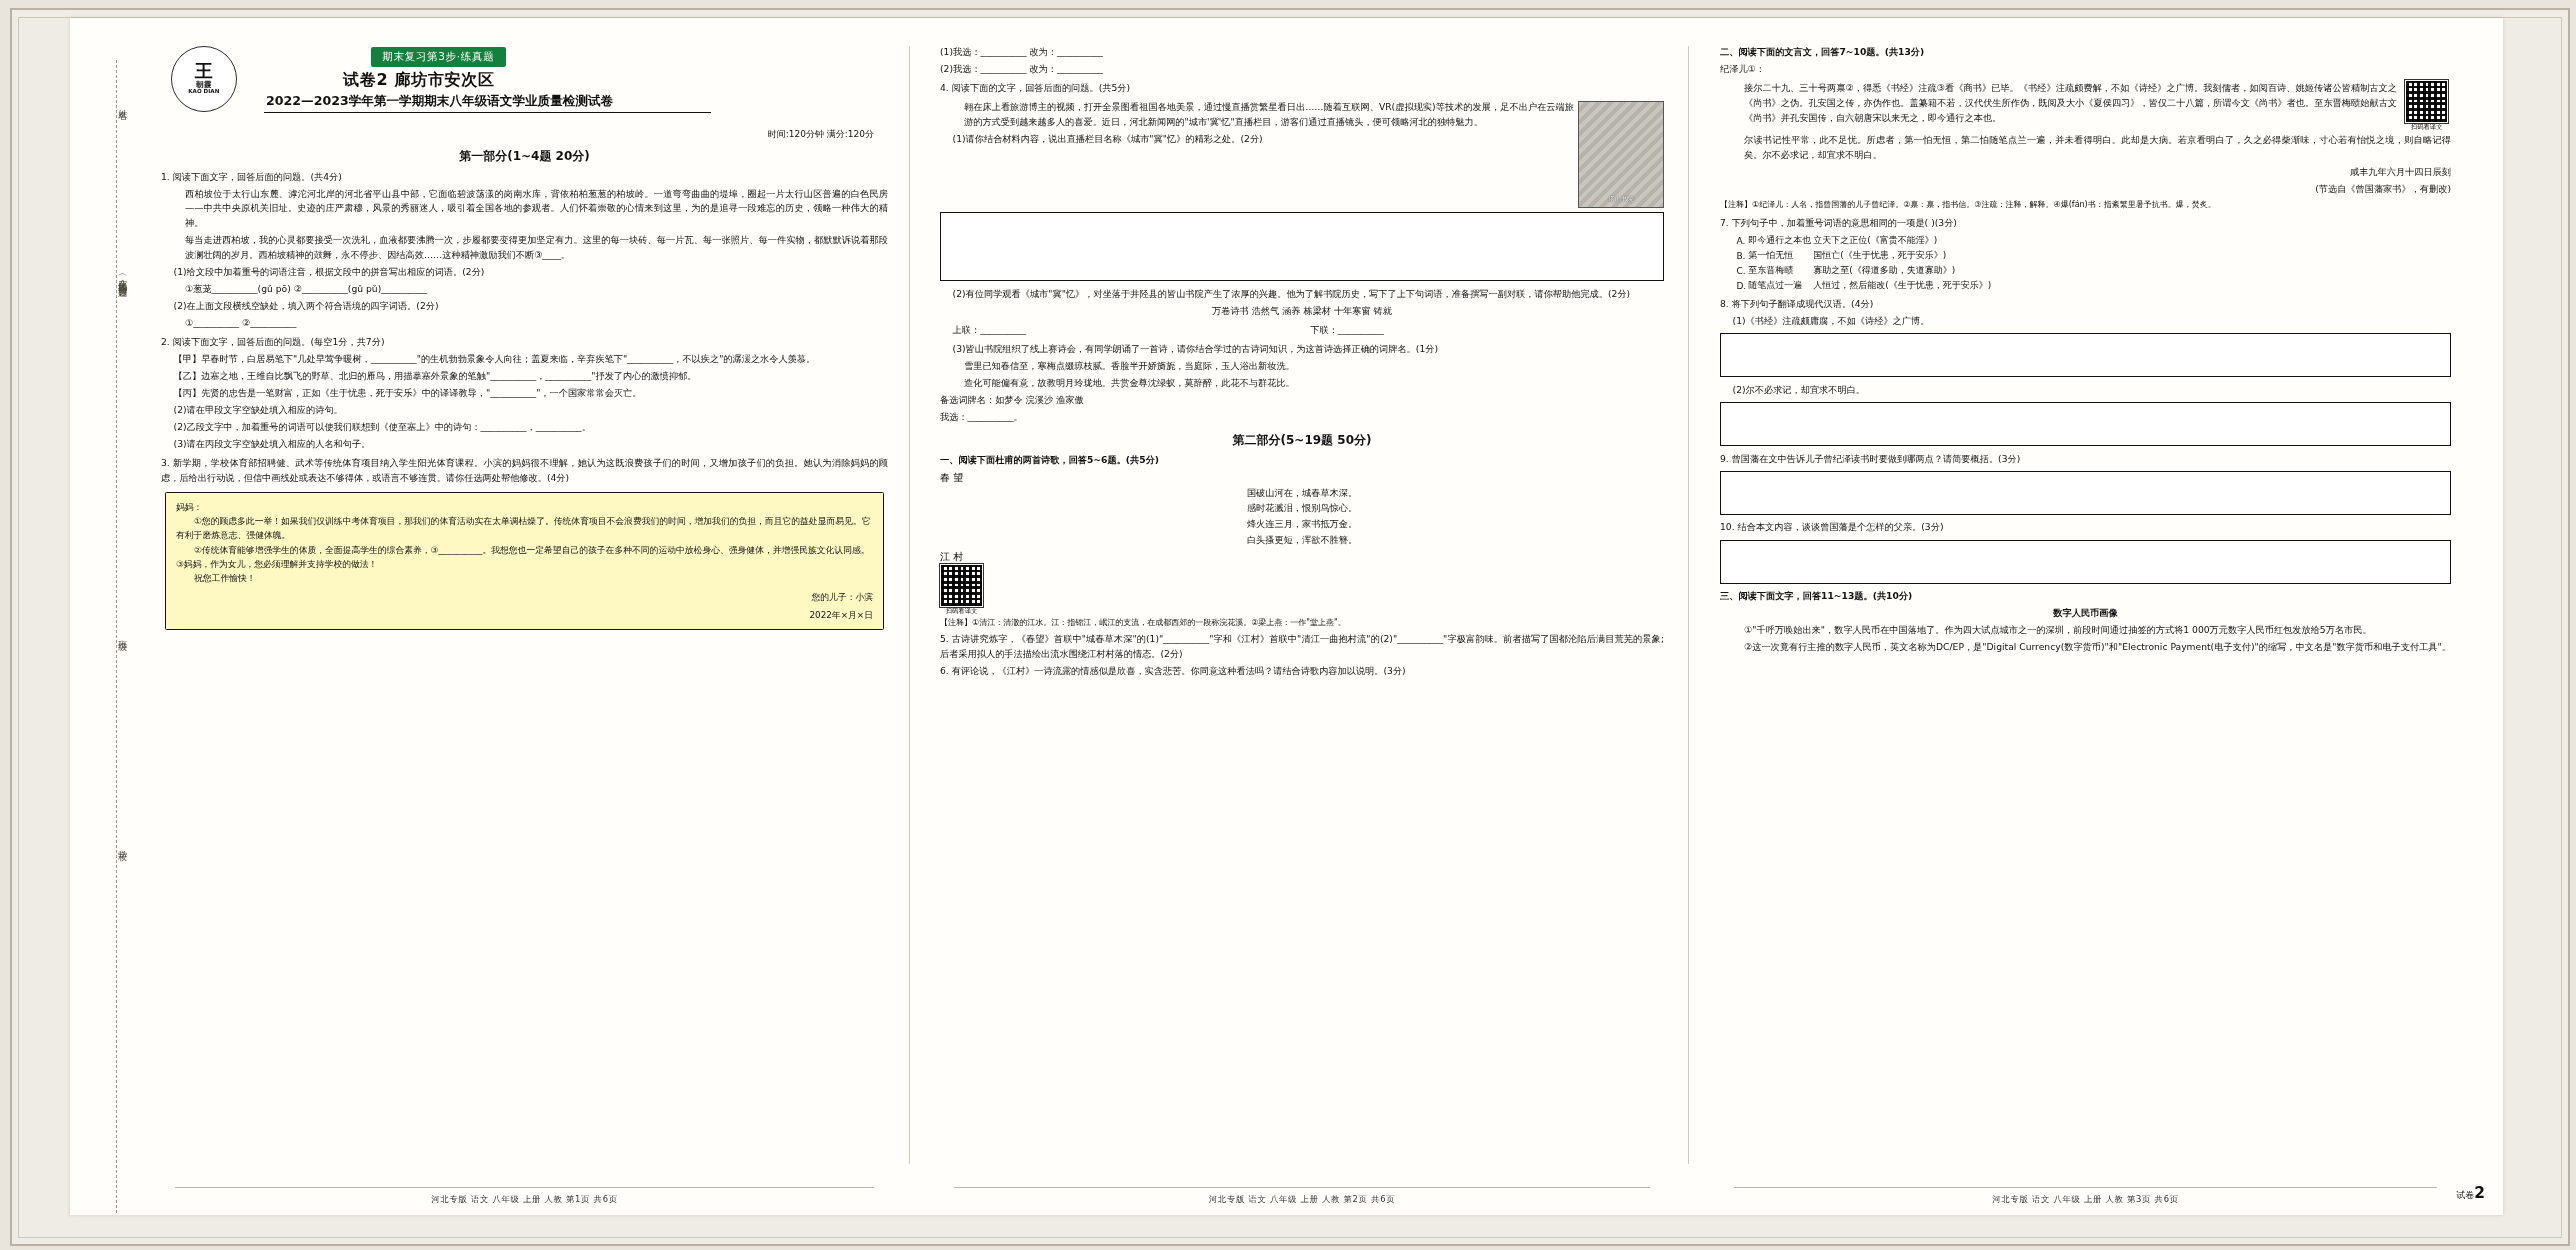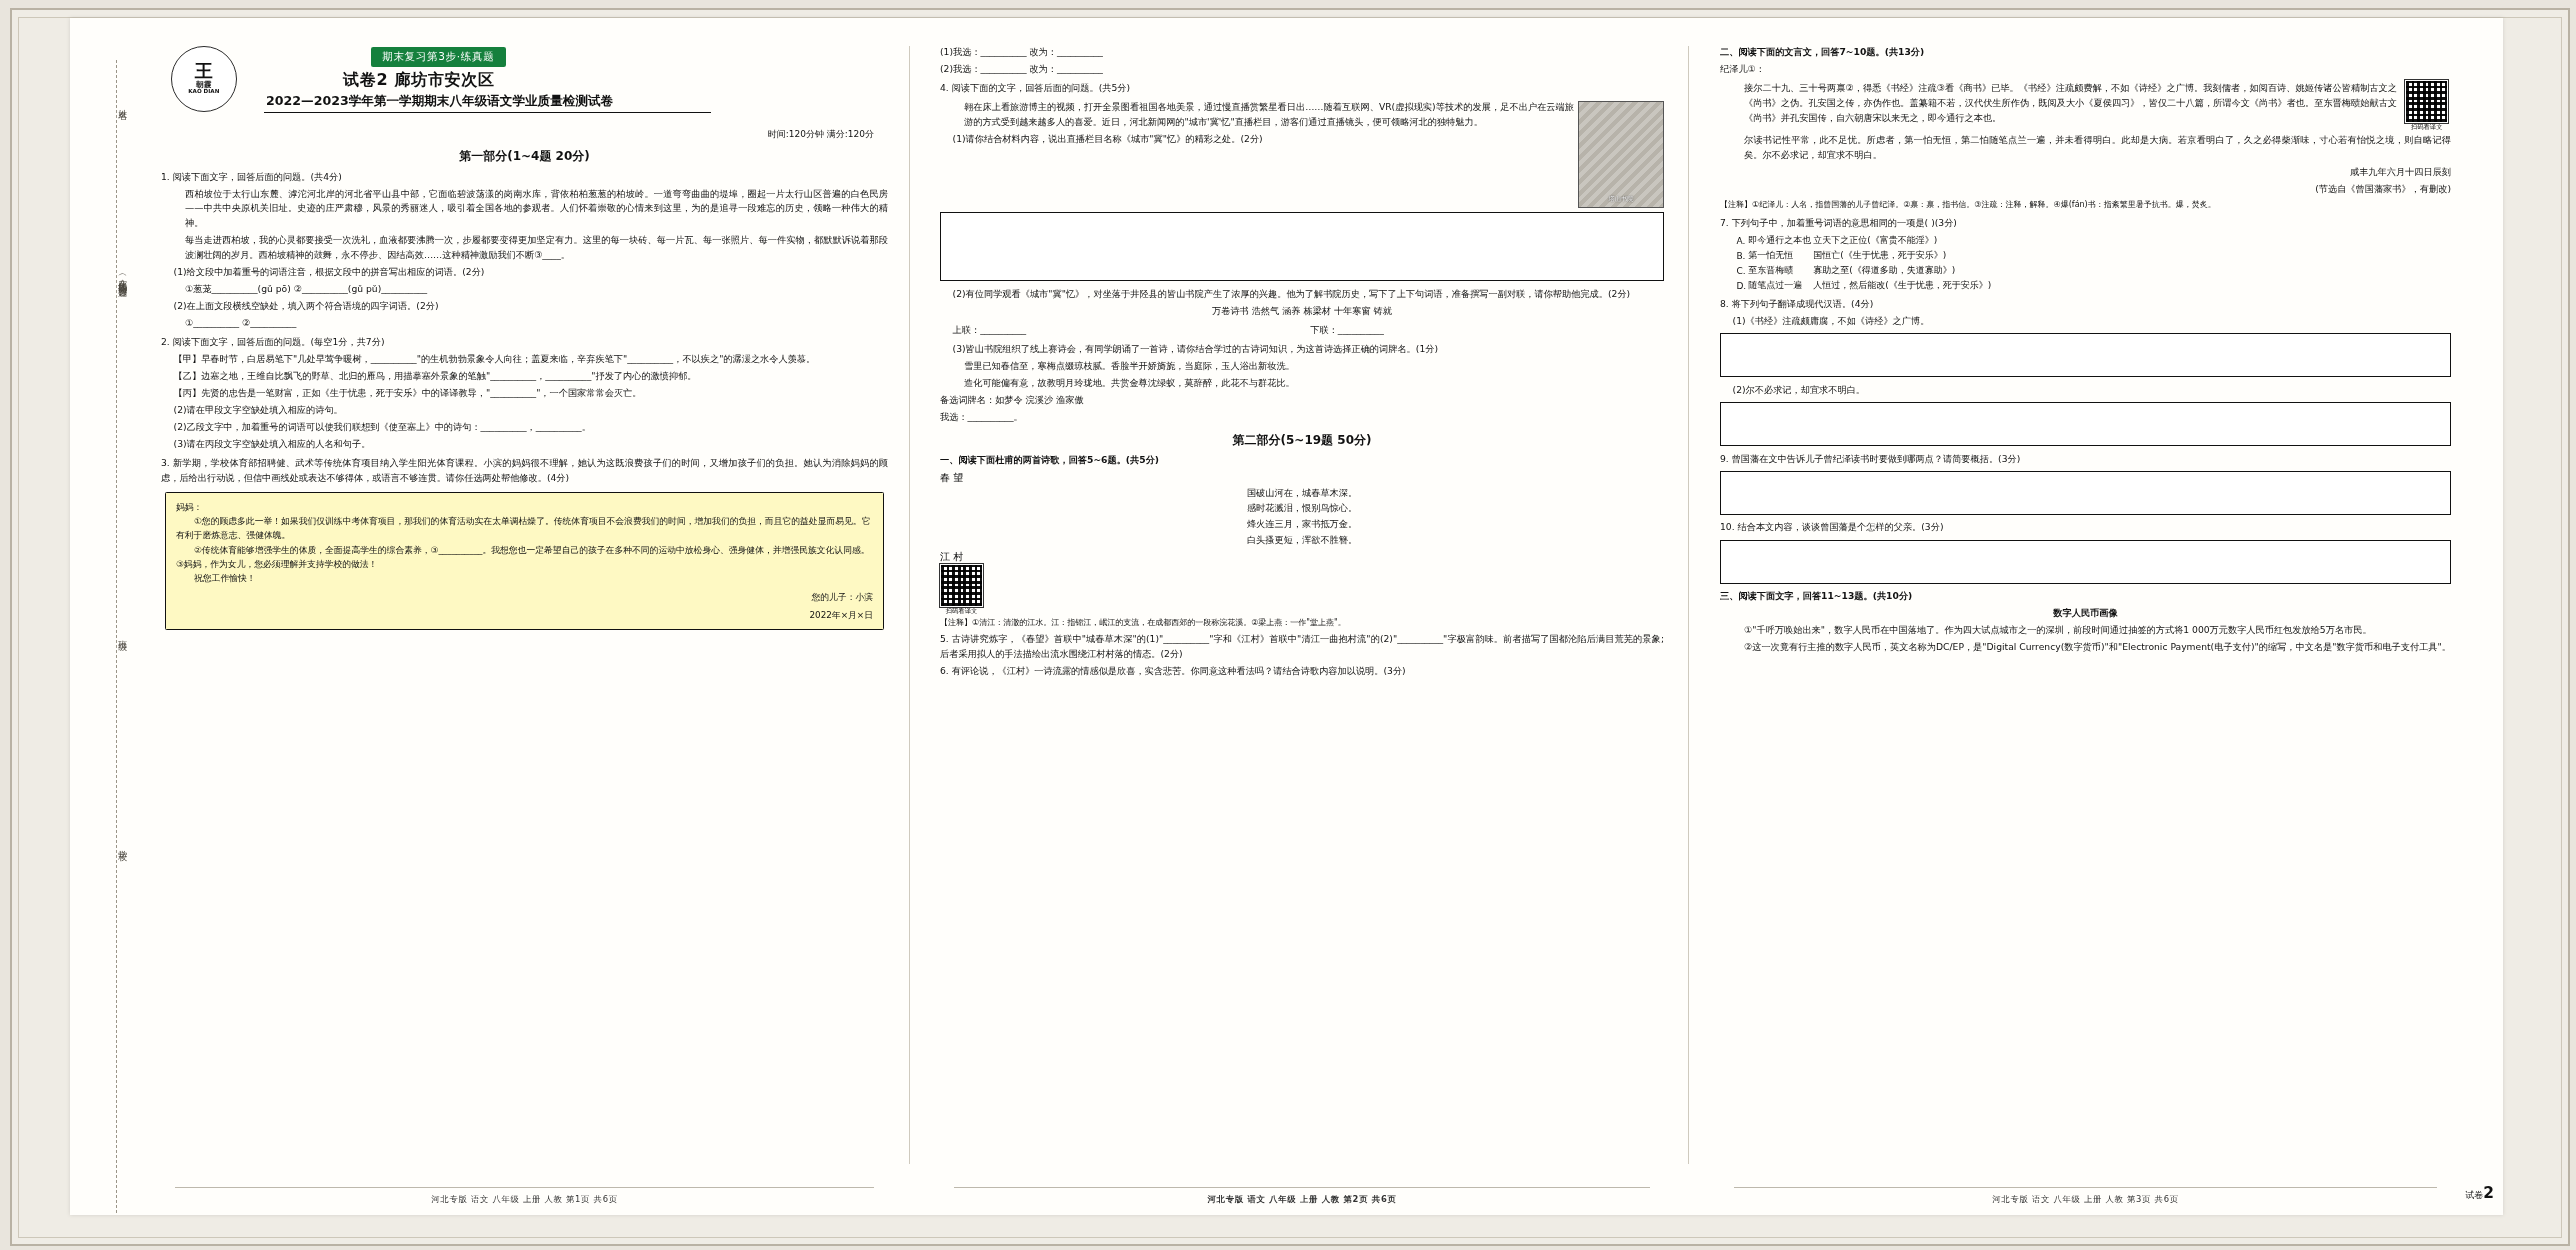--- a/index.html
+++ b/index.html
@@ -109,29 +109,29 @@
       repeating-linear-gradient(0deg,#111 0 2.8px,transparent 2.8px 5.6px);
     background-blend-mode:multiply;border:1.4px solid #fff;outline:0.7px solid #333;
   }
   .qrwrap{text-align:center;font-size:6.3px;color:#111;line-height:1.2;}
 
   .footer{
     position:absolute;bottom:9.8px;font-size:8.4px;color:#333;letter-spacing:0.7px;
     text-align:center;
   }
   .f1{left:91px;width:727px;}
-  .f2{left:870px;width:724px;font-weight:bold;}
+  .f2{left:870px;width:724px;}
   .f3{left:1650px;width:731px;}
   .footline{position:absolute;bottom:26.6px;border-bottom:0.7px solid #bdb8ac;}
   .fl1{left:105px;width:699px;}
   .fl2{left:884px;width:696px;}
   .fl3{left:1664px;width:703px;}
 
   .corner-tag{
-    position:absolute;right:9px;bottom:12.6px;font-size:15.4px;font-weight:bold;color:#111;margin-top:8px;
+    position:absolute;right:18px;bottom:12.6px;font-size:15.4px;font-weight:bold;color:#111;margin-top:8px;
   }
   .corner-tag small{font-size:9px;font-weight:normal;}
   .small{font-size:8px;}
   .center{text-align:center;}
   .bold{font-weight:bold;}
   .mt6{margin-top:4.2px;}
   .mt10{margin-top:7px;}
   .row{display:flex;gap:4px;align-items:flex-start;}
   .grow{flex:1 1 auto;}
   table.opt-table{border-collapse:collapse;font-size:9px;color:#111;}

